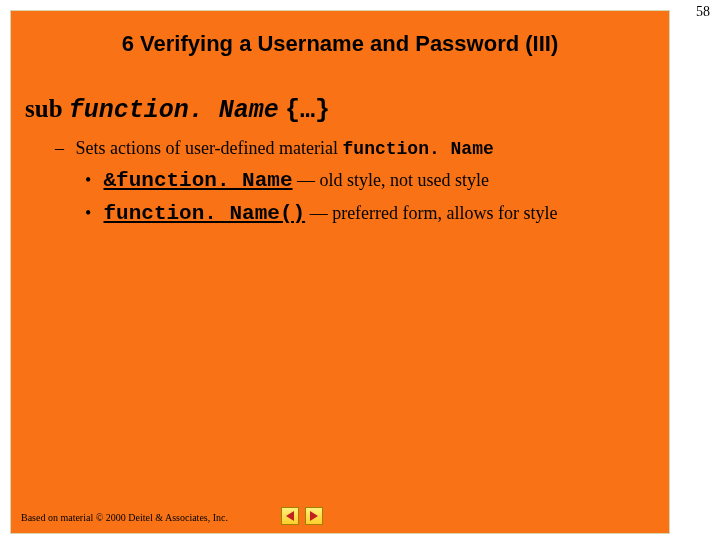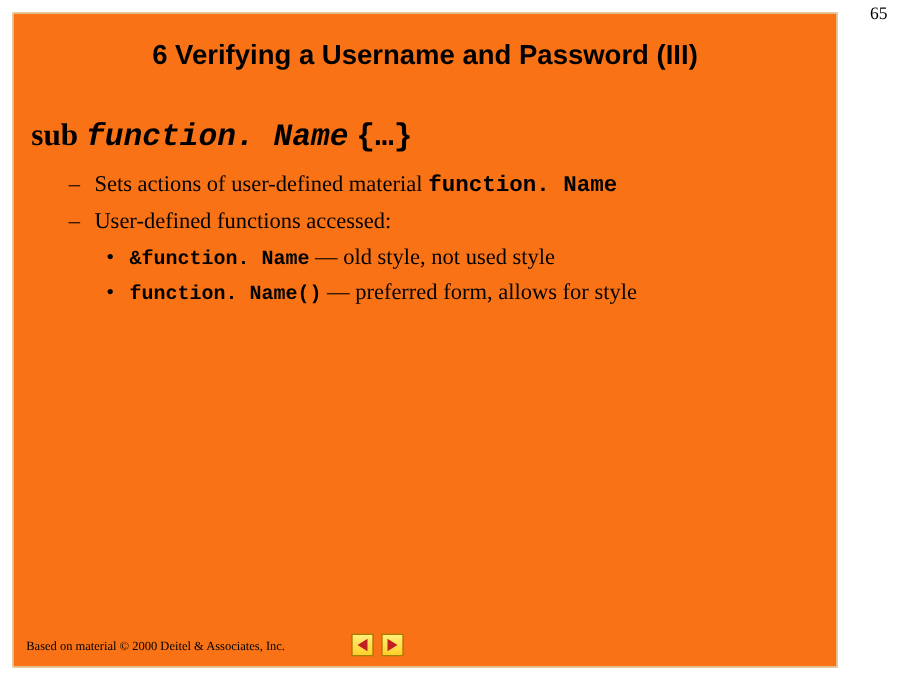--- a/index.html
+++ b/index.html
@@ -70,21 +70,22 @@
     padding-left: 60px;
     font-size: 18px;
     color: #000;
     line-height: 1.55;
     margin-top: 2px;
   }
   .sub2 .bullet { display: inline-block; width: 14px; }
   .sub2 .mono {
     font-family: "Courier New", Courier, monospace;
     font-weight: bold;
-    font-size: 16px;
+    font-size: 21px;
+    text-decoration: underline;
   }
   .footer {
     position: absolute;
     bottom: 10px;
     left: 10px;
     right: 10px;
     display: flex;
     align-items: flex-start;
   }
   .footer-text {
@@ -119,44 +120,40 @@
   .tri-right {
     width: 0; height: 0;
     border-top: 5px solid transparent;
     border-bottom: 5px solid transparent;
     border-left: 8px solid #c02020;
   }
 </style>
 </head>
 <body>
 
-<div class="page-num">65</div>
+<div class="page-num">58</div>
 
 <div class="slide">
 
   <div class="title">6 Verifying a Username and Password (III)</div>
 
   <div class="content">
 
     <div class="line-main">
       <span class="kw">sub</span>
       <span> </span>
       <span class="fn">function. Name</span>
       <span> </span>
       <span class="brace">{…}</span>
     </div>
 
     <div class="sub1">
       <div>
         <span class="dash">–</span>
         <span>Sets actions of user-defined material </span><span class="mono">function. Name</span>
-      </div>
-      <div>
-        <span class="dash">–</span>
-        <span>User-defined functions accessed:</span>
       </div>
     </div>
 
     <div class="sub2">
       <div>
         <span class="bullet">•</span>
         <span class="mono">&amp;function. Name</span>
         <span> — old style, not used style</span>
       </div>
       <div>

